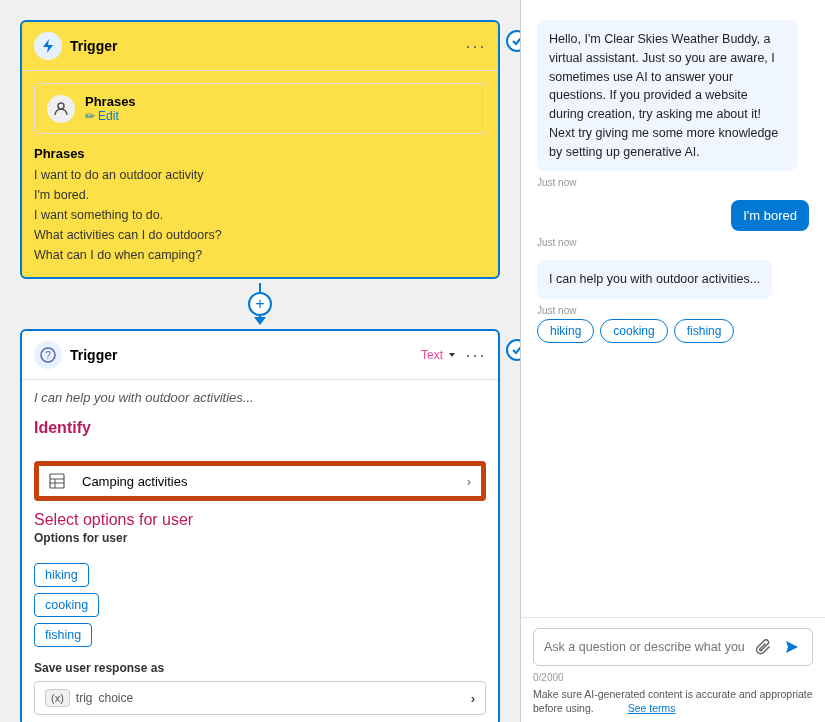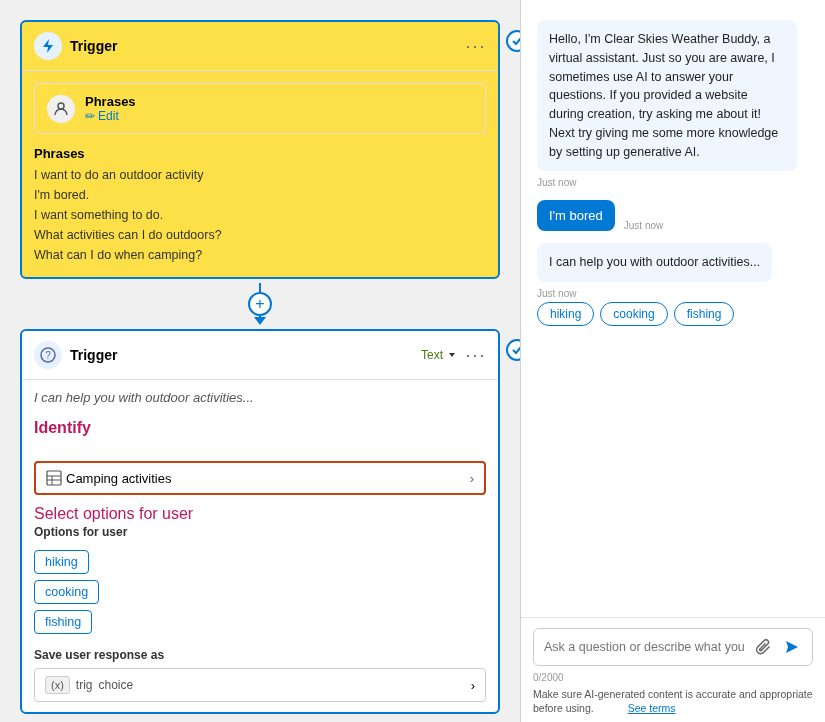--- a/index.html
+++ b/index.html
@@ -191,21 +191,21 @@
       border: 2px solid #0078d4;
       border-radius: 6px;
       position: relative;
     }
 
     .question-type-badge {
       display: flex;
       align-items: center;
       gap: 4px;
       font-size: 12px;
-      color: #4d7c0f;
+      color: #ec4899;
       cursor: pointer;
     }
 
     .question-type-badge svg {
       width: 10px;
       height: 10px;
     }
 
     .question-body {
       padding: 10px 12px;
@@ -219,26 +219,26 @@
     }
 
     .identify-label {
       font-weight: 600;
       font-size: 16px;
       margin-bottom: 24px;
       color: #be185d;
     }
 
     .identify-box {
-      border: 2px solid #c2410c;
+      border: 5px solid #c2410c;
       border-radius: 4px;
       padding: 7px 10px;
       display: flex;
       align-items: center;
-      gap: 4px;
+      gap: 17px;
       cursor: pointer;
       margin-bottom: 10px;
     }
 
     .identify-box-icon {
       display: flex;
       align-items: center;
     }
 
     .identify-box-text {
@@ -254,21 +254,21 @@
       color: #be185d;
       font-size: 16px;
       cursor: pointer;
       margin-bottom: 2px;
       display: block;
     }
 
     .options-label {
       font-weight: 600;
       font-size: 12px;
-      margin-bottom: 11px;
+      margin-bottom: 18px;
       color: #333;
     }
 
     .option-tags {
       display: flex;
       flex-direction: column;
       gap: 6px;
       margin-bottom: 14px;
     }
 
@@ -367,23 +367,23 @@
       color: #fff;
       border-radius: 8px;
       padding: 8px 12px;
       font-size: 13px;
       max-width: 160px;
       align-self: flex-end;
     }
 
     .user-message-wrapper {
       display: flex;
-      flex-direction: row;
-      align-items: flex-end;
-      gap: 9px;
+      flex-direction: column;
+      align-items: flex-start;
+      gap: 3px;
     }
 
     .bot-message-wrapper {
       display: flex;
       flex-direction: column;
       align-items: flex-start;
       gap: 3px;
     }
 
     .chat-options {

